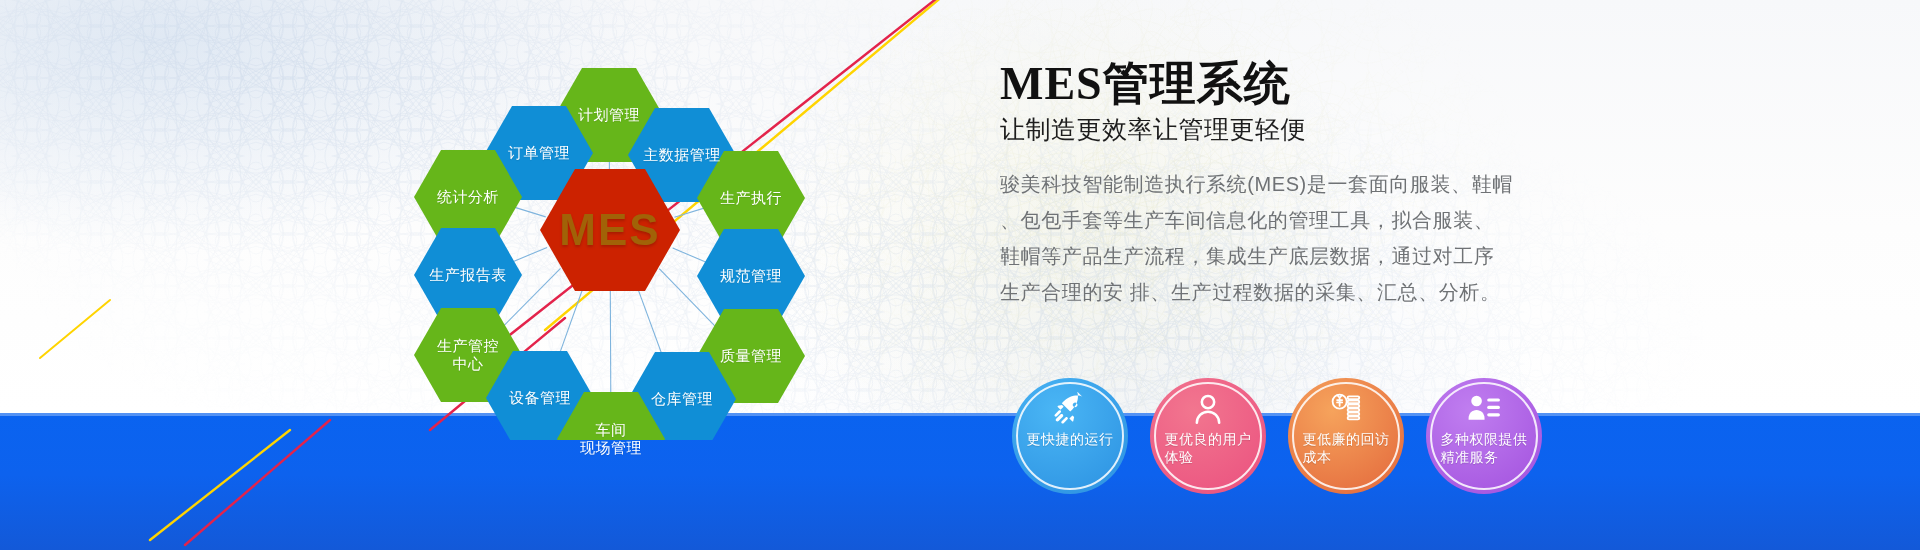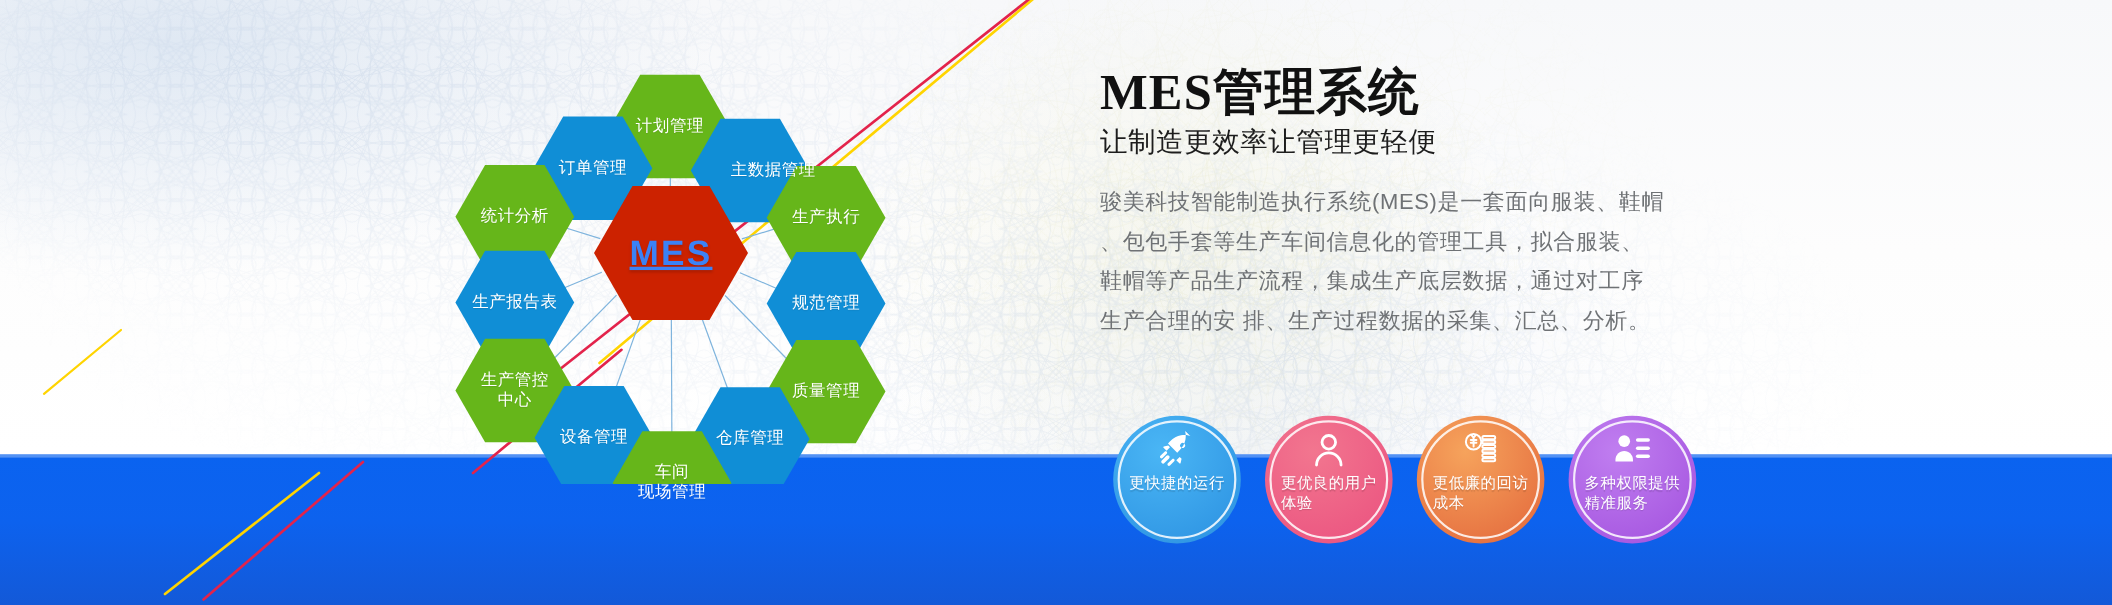--- a/index.html
+++ b/index.html
@@ -39,24 +39,23 @@
   .hexwrap svg{position:absolute;left:0;top:0;}
   .hex-label{
     position:absolute;color:#ffffff;text-align:center;
     font-size:15px;line-height:18px;font-weight:400;
     letter-spacing:.5px;white-space:pre-line;
     transform:translate(-50%,-50%);
     text-shadow:0 1px 1px rgba(0,0,0,.10);
     pointer-events:none;
   }
   .hex-center-label{
-    position:absolute;color:#3b82f6;font-size:32px;font-weight:bold;
+    position:absolute;color:#a16207;font-size:44px;font-weight:bold;
     letter-spacing:2px;transform:translate(-50%,-50%);
     text-shadow:0 2px 3px rgba(0,0,0,.18);
-    text-decoration:underline;
   }
 
   
   .right{position:absolute;left:1000px;top:58px;width:900px;}
   .title{
     font-family:"Liberation Serif","DejaVu Serif",serif;
     font-weight:bold;font-size:46px;color:#111;letter-spacing:1px;
     margin:0 0 4px 0;line-height:52px;
   }
   .subtitle{
@@ -185,21 +184,21 @@
           <path d="M324,289 L378,289 L405,336 L378,383 L324,383 L297,336 Z" fill="#66b61a"></path>
           <path d="M113,331 L167,331 L194,378 L167,425 L113,425 L86,378 Z" fill="#108ed6"></path>
           <path d="M255,332 L309,332 L336,379 L309,426 L255,426 L228,379 Z" fill="#108ed6"></path>
           <path d="M184,372 L238,372 L265,419 L238,466 L184,466 L157,419 Z" fill="#66b61a"></path>
           <path d="M175,149 L245,149 L280,210 L245,271 L175,271 L140,210 Z" fill="#cc2200"></path>
         </g>
     </svg>
     <div id="hexlabels">
         <div class="hex-label" style="left: 209px; top: 95px;">计划管理</div>
         <div class="hex-label" style="left: 139px; top: 133px;">订单管理</div>
-        <div class="hex-label" style="left: 282px; top: 135px; margin-left: 21px;">主数据管理</div>
+        <div class="hex-label" style="left: 282px; top: 135px;">主数据管理</div>
         <div class="hex-label" style="left: 68px; top: 177px;">统计分析</div>
         <div class="hex-label" style="left: 351px; top: 178px;">生产执行</div>
         <div class="hex-label" style="left: 68px; top: 255px;">生产报告表</div>
         <div class="hex-label" style="left: 351px; top: 256px;">规范管理</div>
         <div class="hex-label" style="left: 68px; top: 335px;">生产管控
 中心</div>
         <div class="hex-label" style="left: 351px; top: 336px;">质量管理</div>
         <div class="hex-label" style="left: 140px; top: 378px;">设备管理</div>
         <div class="hex-label" style="left: 282px; top: 379px;">仓库管理</div>
         <div class="hex-label" style="left: 211px; top: 419px;">车间

